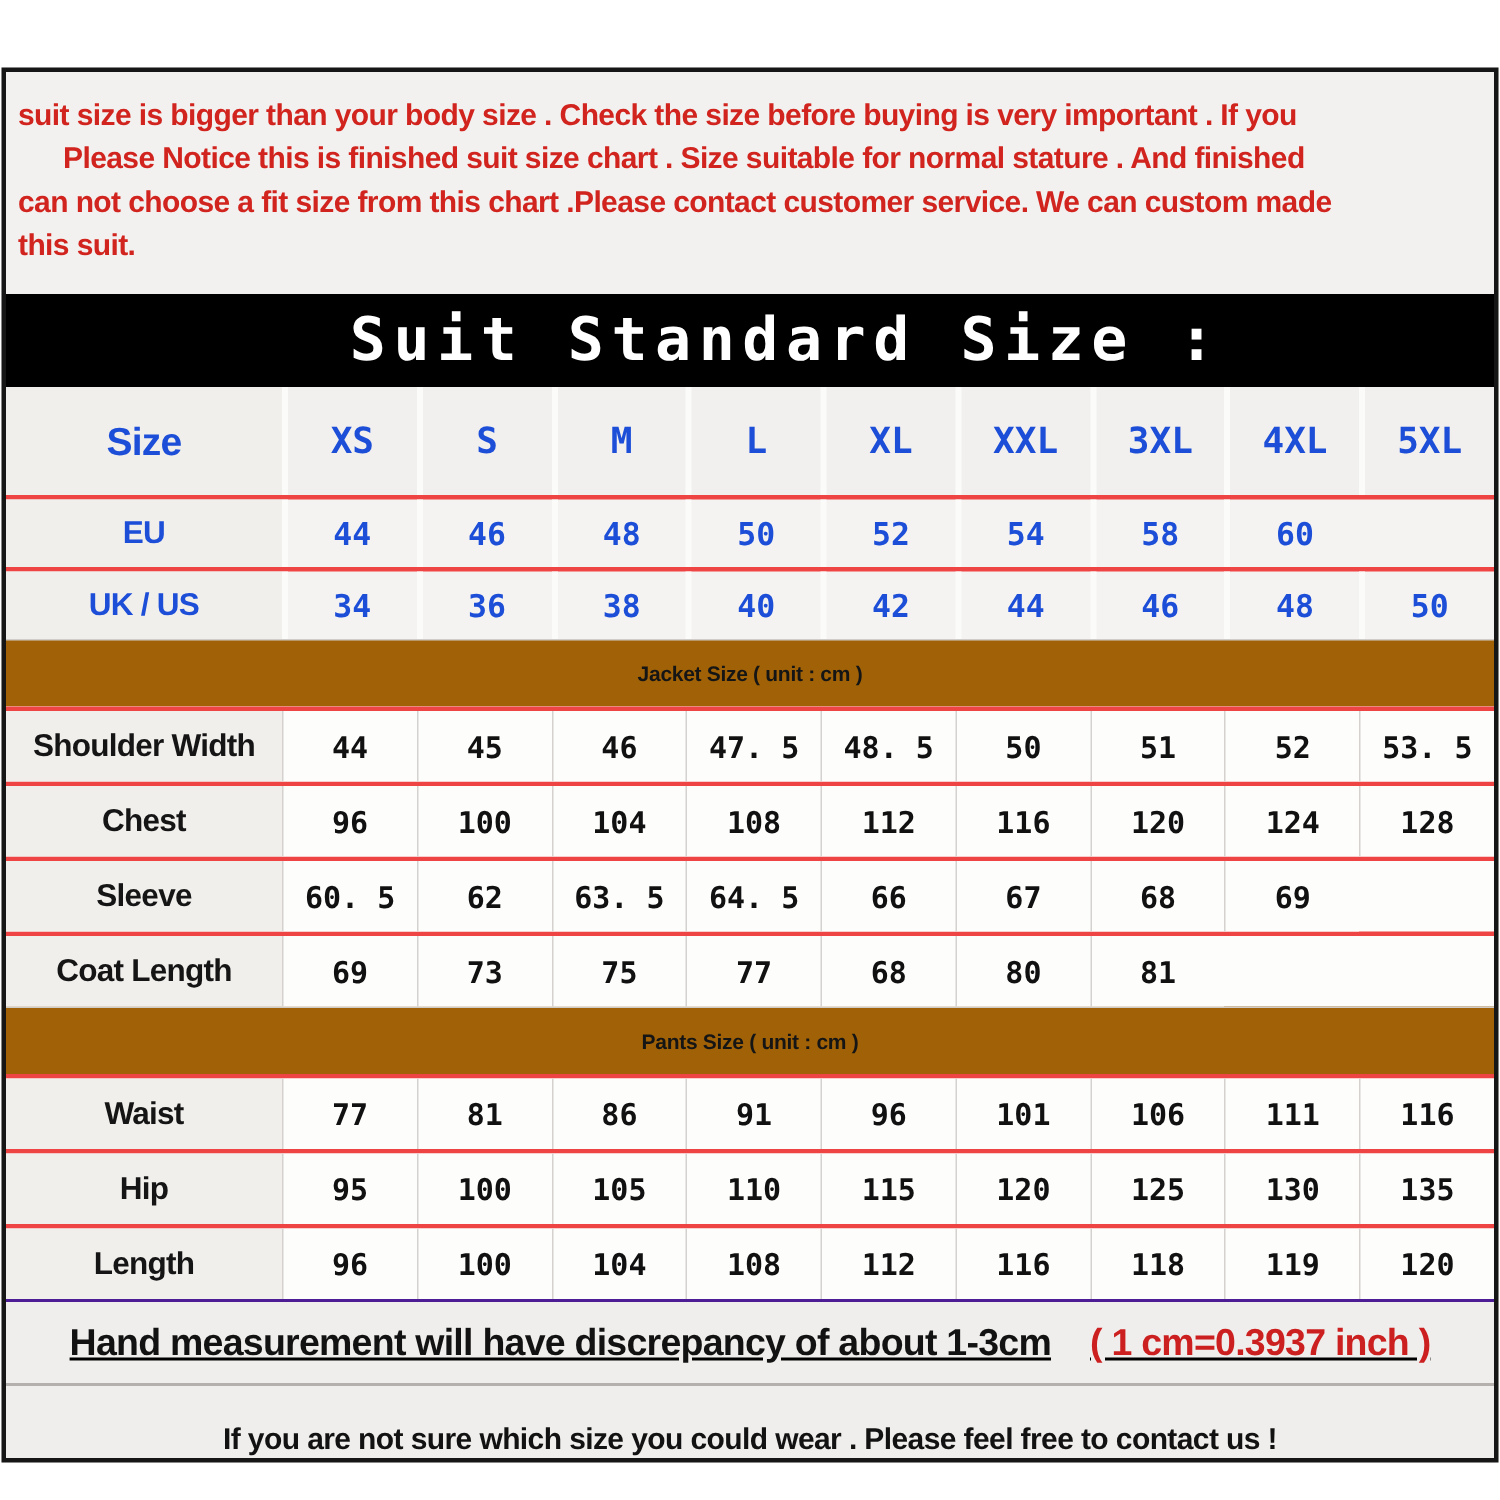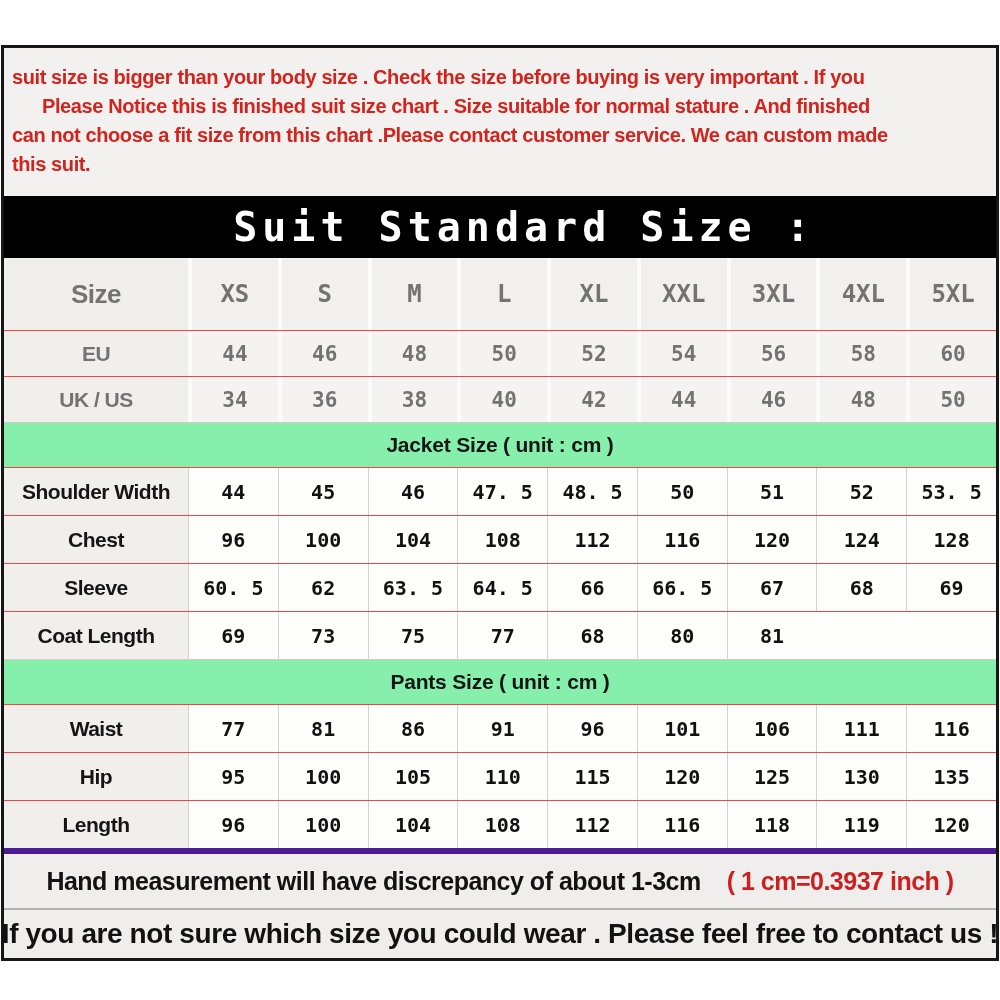--- a/index.html
+++ b/index.html
@@ -11,45 +11,45 @@
           font-size:20px;line-height:29px;letter-spacing:-0.4px;}
   .notice .ln{white-space:nowrap;}
   .notice .ln.first{padding-left:30px;}
 
   
   .banner{background:#000;height:62px;display:flex;align-items:center;justify-content:center;padding-left:48px;}
   .banner span{color:#fff;font-family:"DejaVu Sans Mono",monospace;font-weight:bold;
                font-size:40px;letter-spacing:5px;white-space:nowrap;}
 
   
-  .row{display:grid;grid-template-columns:184px repeat(9,1fr);border-top:1px solid #ef4444;background:#fdfdfc;}
+  .row{display:grid;grid-template-columns:184px repeat(9,1fr);border-top:3px solid #ef4444;background:#fdfdfc;}
   .row.first{border-top:none;}
   .c{display:flex;align-items:center;justify-content:center;overflow:hidden;}
   .r-size{height:72px;background:#f1f0ee;}
   .r-thin{height:45px;background:#f4f3f1;}
   .r-m{height:47px;text-align:center;}
-  .sec{height:44px;background:#86efac;border-top:1px solid #cfccc9;display:flex;align-items:center;justify-content:center;
-       font-weight:bold;font-size:21px;color:#151515;letter-spacing:-0.2px;}
+  .sec{height:44px;background:#a16207;border-top:1px solid #cfccc9;display:flex;align-items:center;justify-content:center;
+       font-weight:bold;font-size:14px;color:#151515;letter-spacing:-0.2px;}
 
   .lab{background:#f1efec;font-weight:bold;font-size:21px;color:#151515;letter-spacing:-0.5px;}
-  .red{color:#737373;}
+  .red{color:#1d4ed8;}
   .sizelab{font-size:26px;}
   .topv{border-left:4px solid #fbfbf9;font-family:"DejaVu Sans Mono",monospace;font-weight:bold;}
   .r-size .topv{font-size:24px;}
   .r-thin .topv{font-size:21px;}
   .num{border-left:1px solid #d4d1ce;background:#fdfdfc;font-family:"DejaVu Sans Mono",monospace;
        font-weight:bold;font-size:20px;color:#111;white-space:pre;}
 
   
-  .hand{border-top:6px solid #4c1d95;background:#efeeec;height:54px;display:flex;align-items:center;
-        justify-content:center;gap:26px;font-weight:bold;font-size:25px;letter-spacing:-0.5px;}
+  .hand{border-top:2px solid #4c1d95;background:#efeeec;height:54px;display:flex;align-items:center;
+        justify-content:center;gap:26px;font-weight:bold;font-size:25px;letter-spacing:-0.5px;text-decoration:underline;}
   .hand .black{color:#121212;white-space:nowrap;}
   .hand .rednote{color:#cc1f1f;white-space:nowrap;}
-  .contact{border-top:2px solid #b3b0ad;background:#efeeec;height:48px;display:flex;align-items:center;
-           justify-content:center;font-weight:bold;font-size:28px;color:#121212;letter-spacing:-0.4px;white-space:nowrap;}
+  .contact{border-top:2px solid #b3b0ad;background:#efeeec;height:48px;display:flex;align-items:flex-end;
+           justify-content:center;font-weight:bold;font-size:20px;color:#121212;letter-spacing:-0.4px;white-space:nowrap;}
 </style>
 </head>
 <body>
 
 <div class="sheet">
 
   <div class="notice">
     <div class="ln">suit size is bigger than your body size . Check the size before buying is very important . If you</div>
     <div class="ln first">Please Notice this is finished suit size chart .  Size suitable for normal stature . And finished</div>
     <div class="ln">can not choose a fit size from this chart .Please contact customer service. We can custom made</div>
@@ -74,21 +74,20 @@
   </div>
 
   <div class="row r-thin">
     <div class="c lab red">EU</div>
     <div class="c topv red">44</div>
     <div class="c topv red">46</div>
     <div class="c topv red">48</div>
     <div class="c topv red">50</div>
     <div class="c topv red">52</div>
     <div class="c topv red">54</div>
-    <div class="c topv red">56</div>
     <div class="c topv red">58</div>
     <div class="c topv red">60</div>
   </div>
 
   <div class="row r-thin">
     <div class="c lab red">UK / US</div>
     <div class="c topv red">34</div>
     <div class="c topv red">36</div>
     <div class="c topv red">38</div>
     <div class="c topv red">40</div>
@@ -127,21 +126,20 @@
     <div class="c num">128</div>
   </div>
 
   <div class="row r-m">
     <div class="c lab">Sleeve</div>
     <div class="c num">60. 5</div>
     <div class="c num">62</div>
     <div class="c num">63. 5</div>
     <div class="c num">64. 5</div>
     <div class="c num">66</div>
-    <div class="c num">66. 5</div>
     <div class="c num">67</div>
     <div class="c num">68</div>
     <div class="c num">69</div>
   </div>
 
   <div class="row r-m">
     <div class="c lab">Coat Length</div>
     <div class="c num">69</div>
     <div class="c num">73</div>
     <div class="c num">75</div>

